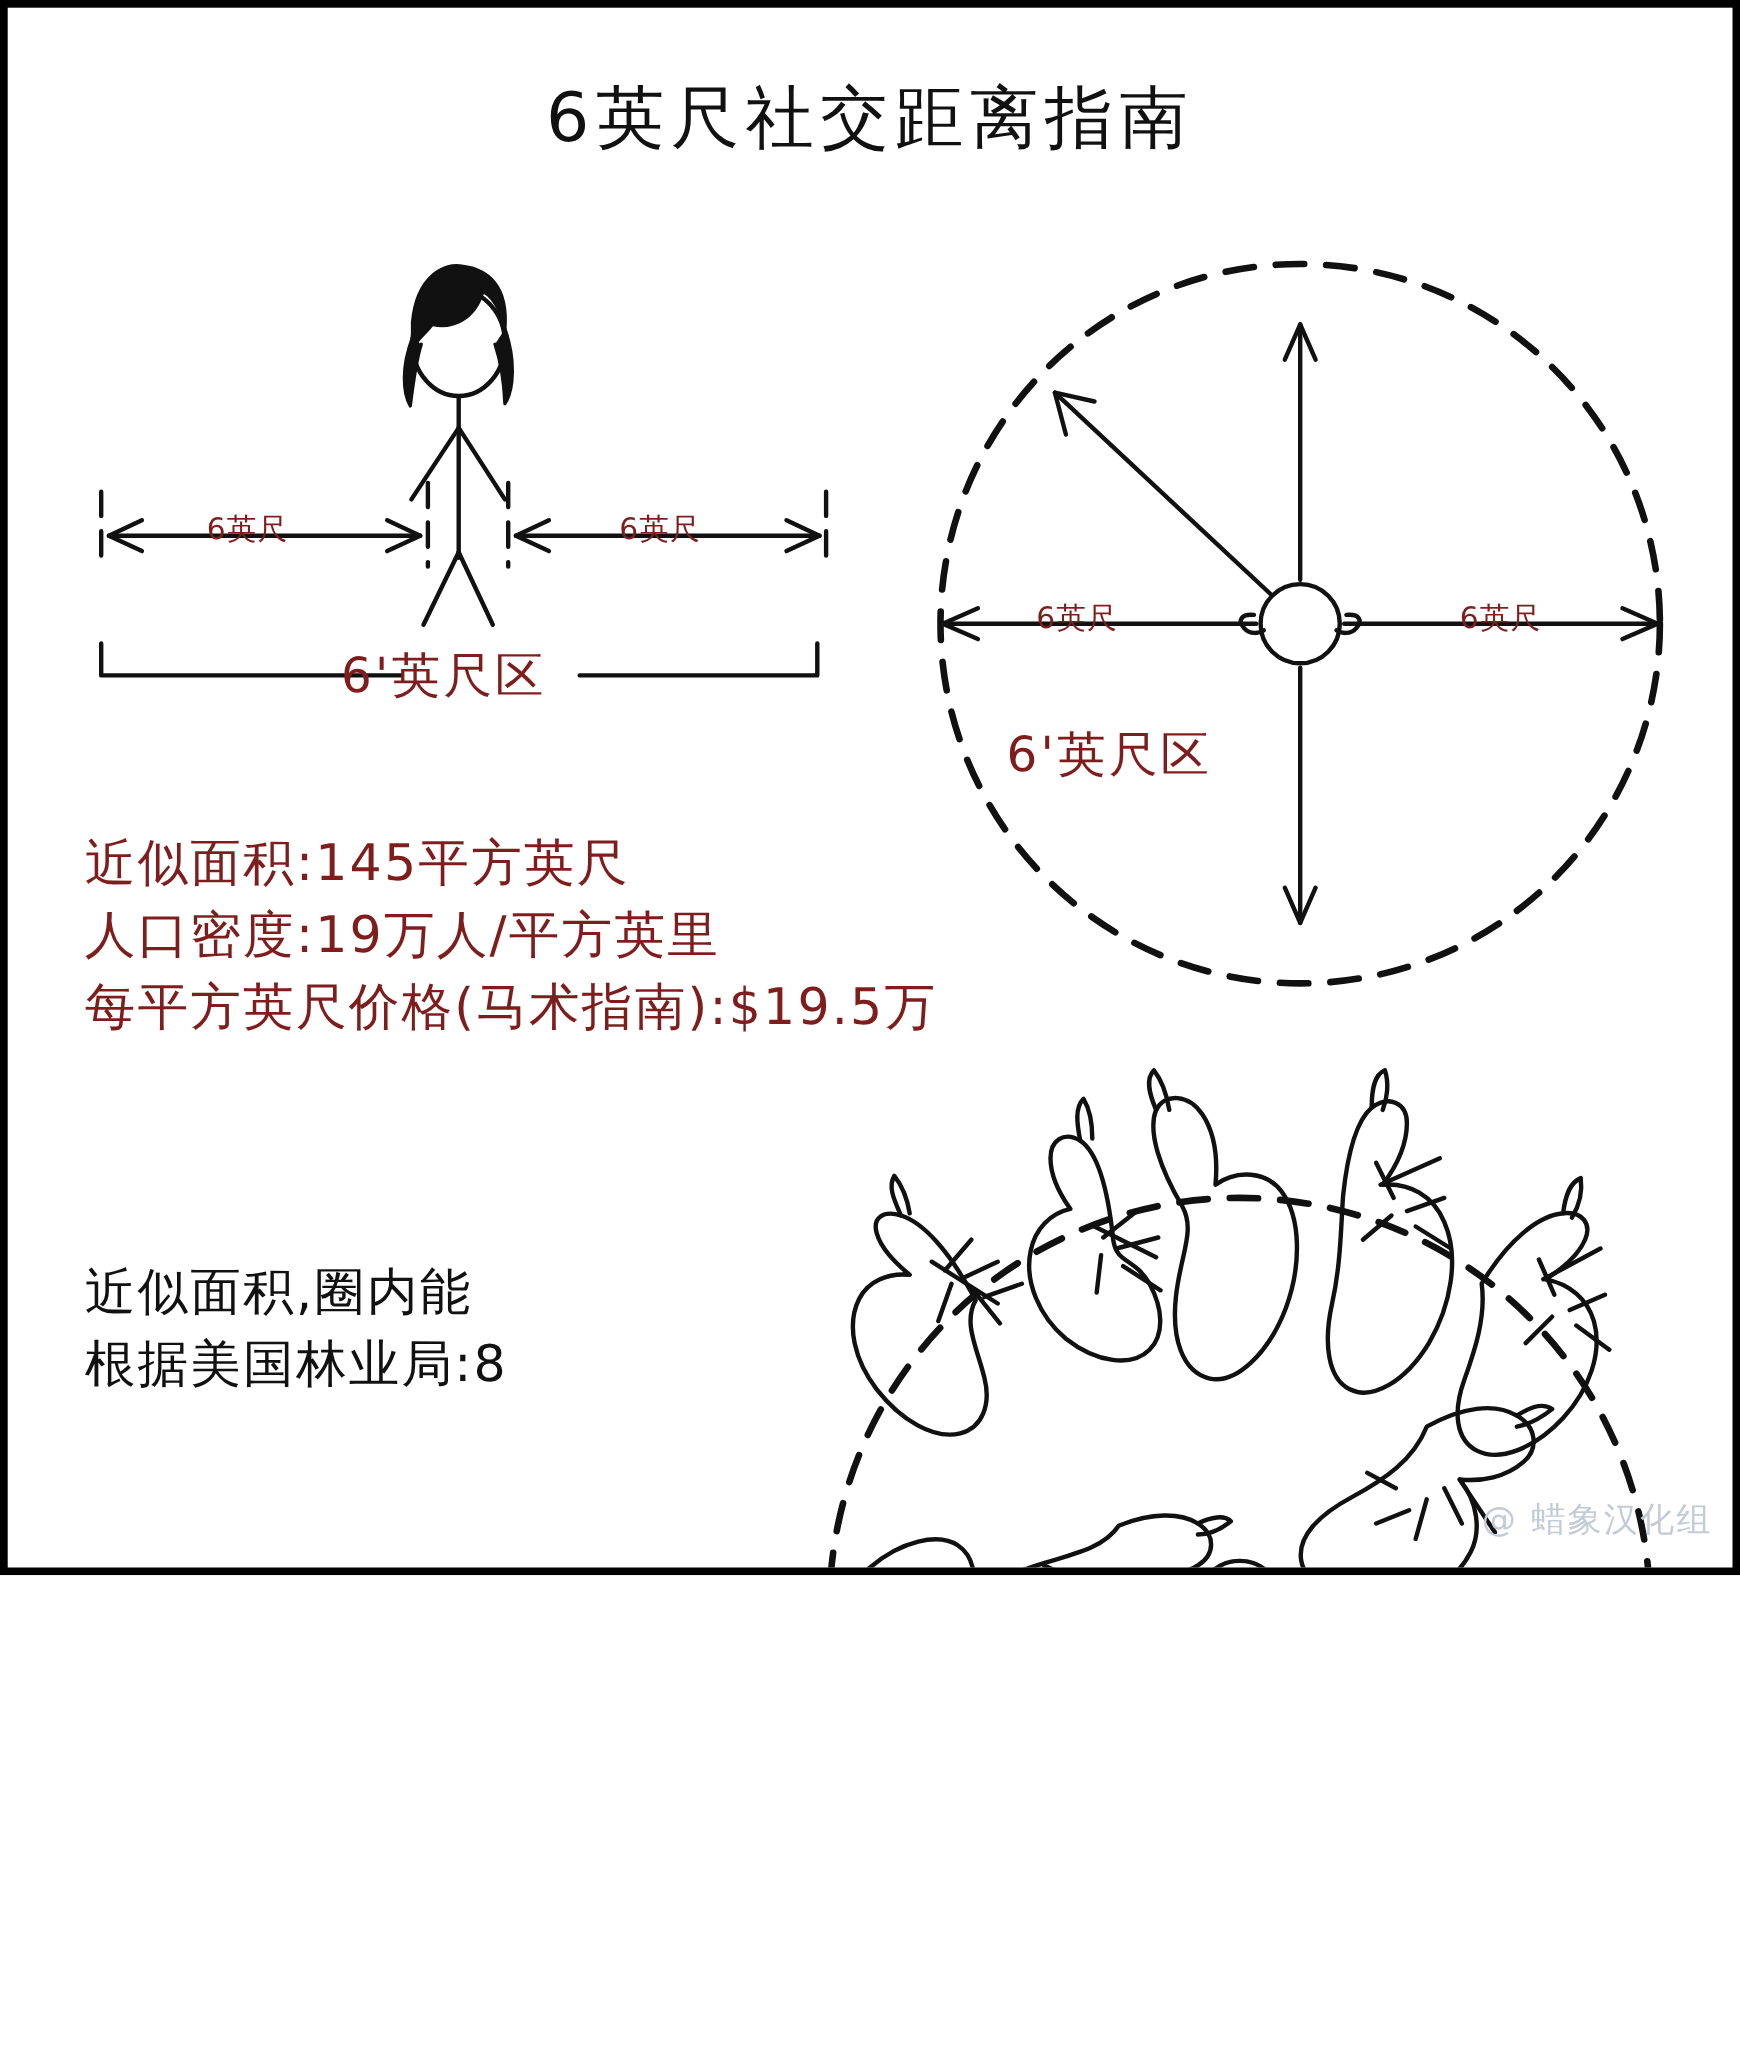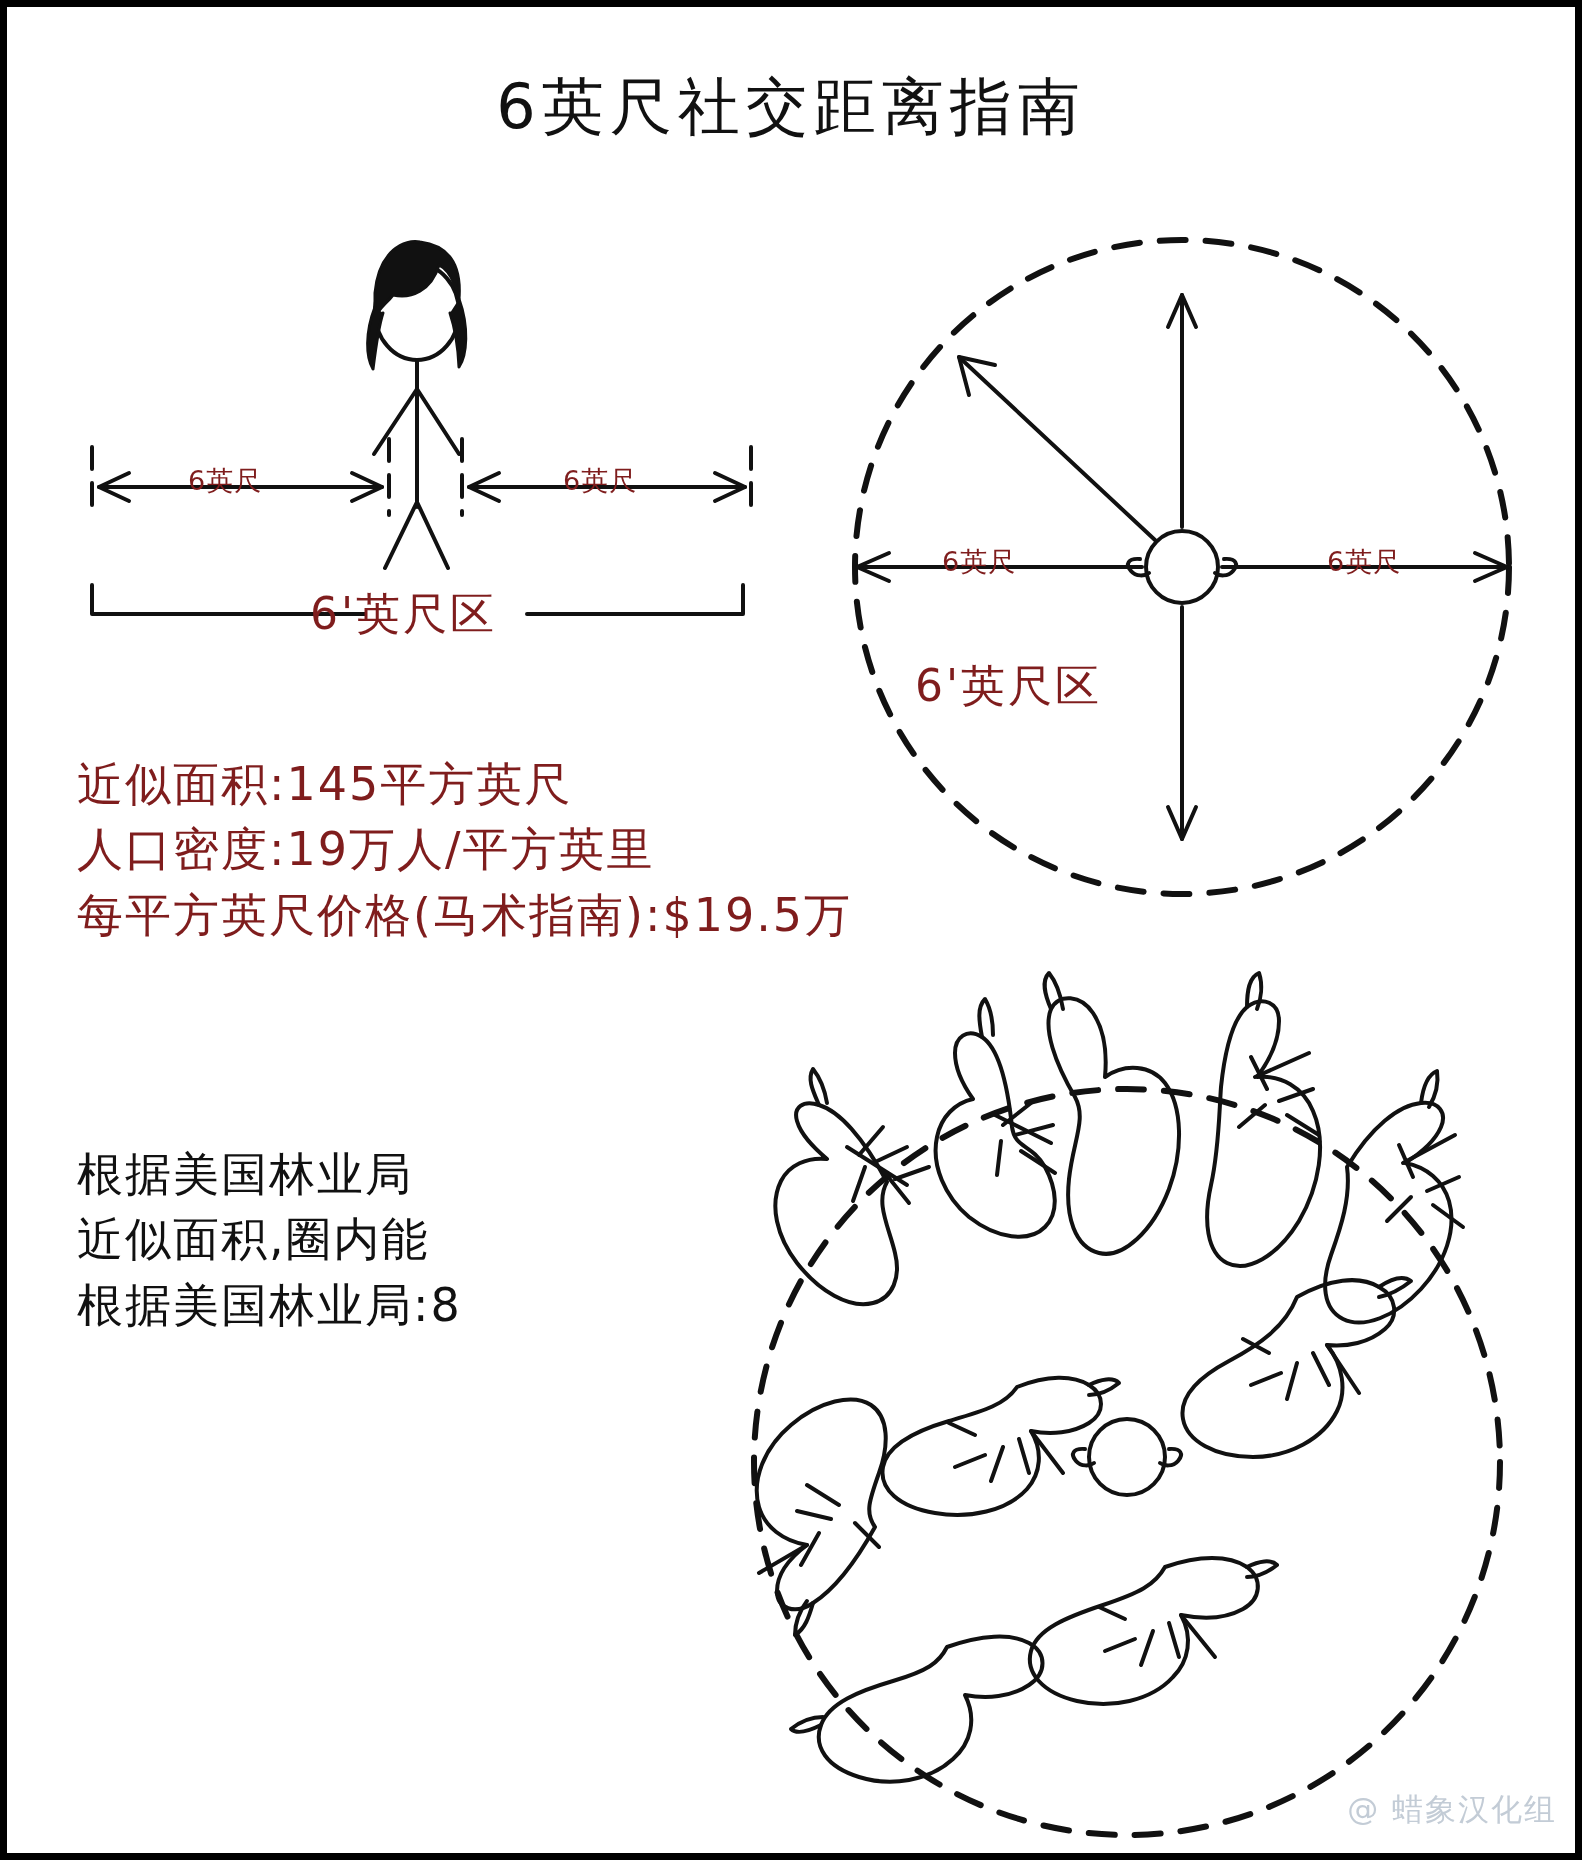--- a/index.html
+++ b/index.html
@@ -6,21 +6,21 @@
     margin: 0;
     padding: 0;
     background: #ffffff;
   }
   body {
     font-family: "DejaVu Sans", sans-serif;
   }
   #page {
     position: relative;
     width: 1582px;
-    height: 1860px;
+    height: 1432px;
     background: #ffffff;
     box-sizing: border-box;
     border: 7px solid #000000;
     overflow: hidden;
   }
   .title {
     position: absolute;
     top: 58px;
     left: 0;
     width: 100%;
@@ -300,20 +300,19 @@
     <span>6'英尺区</span>
   </div>
 
   <div class="stats">
     <div class="row">近似面积:145平方英尺</div>
     <div class="row">人口密度:19万人/平方英里</div>
     <div class="row">每平方英尺价格(马术指南):$19.5万</div>
   </div>
 
   <div class="note">
-    <div class="row">根据美国林业局</div>
     <div class="row">近似面积,圈内能</div>
     <div class="row">根据美国林业局:8</div>
   </div>
 
   <div class="watermark">@ 蜡象汉化组</div>
 
 </div>
 
 </body></html>

